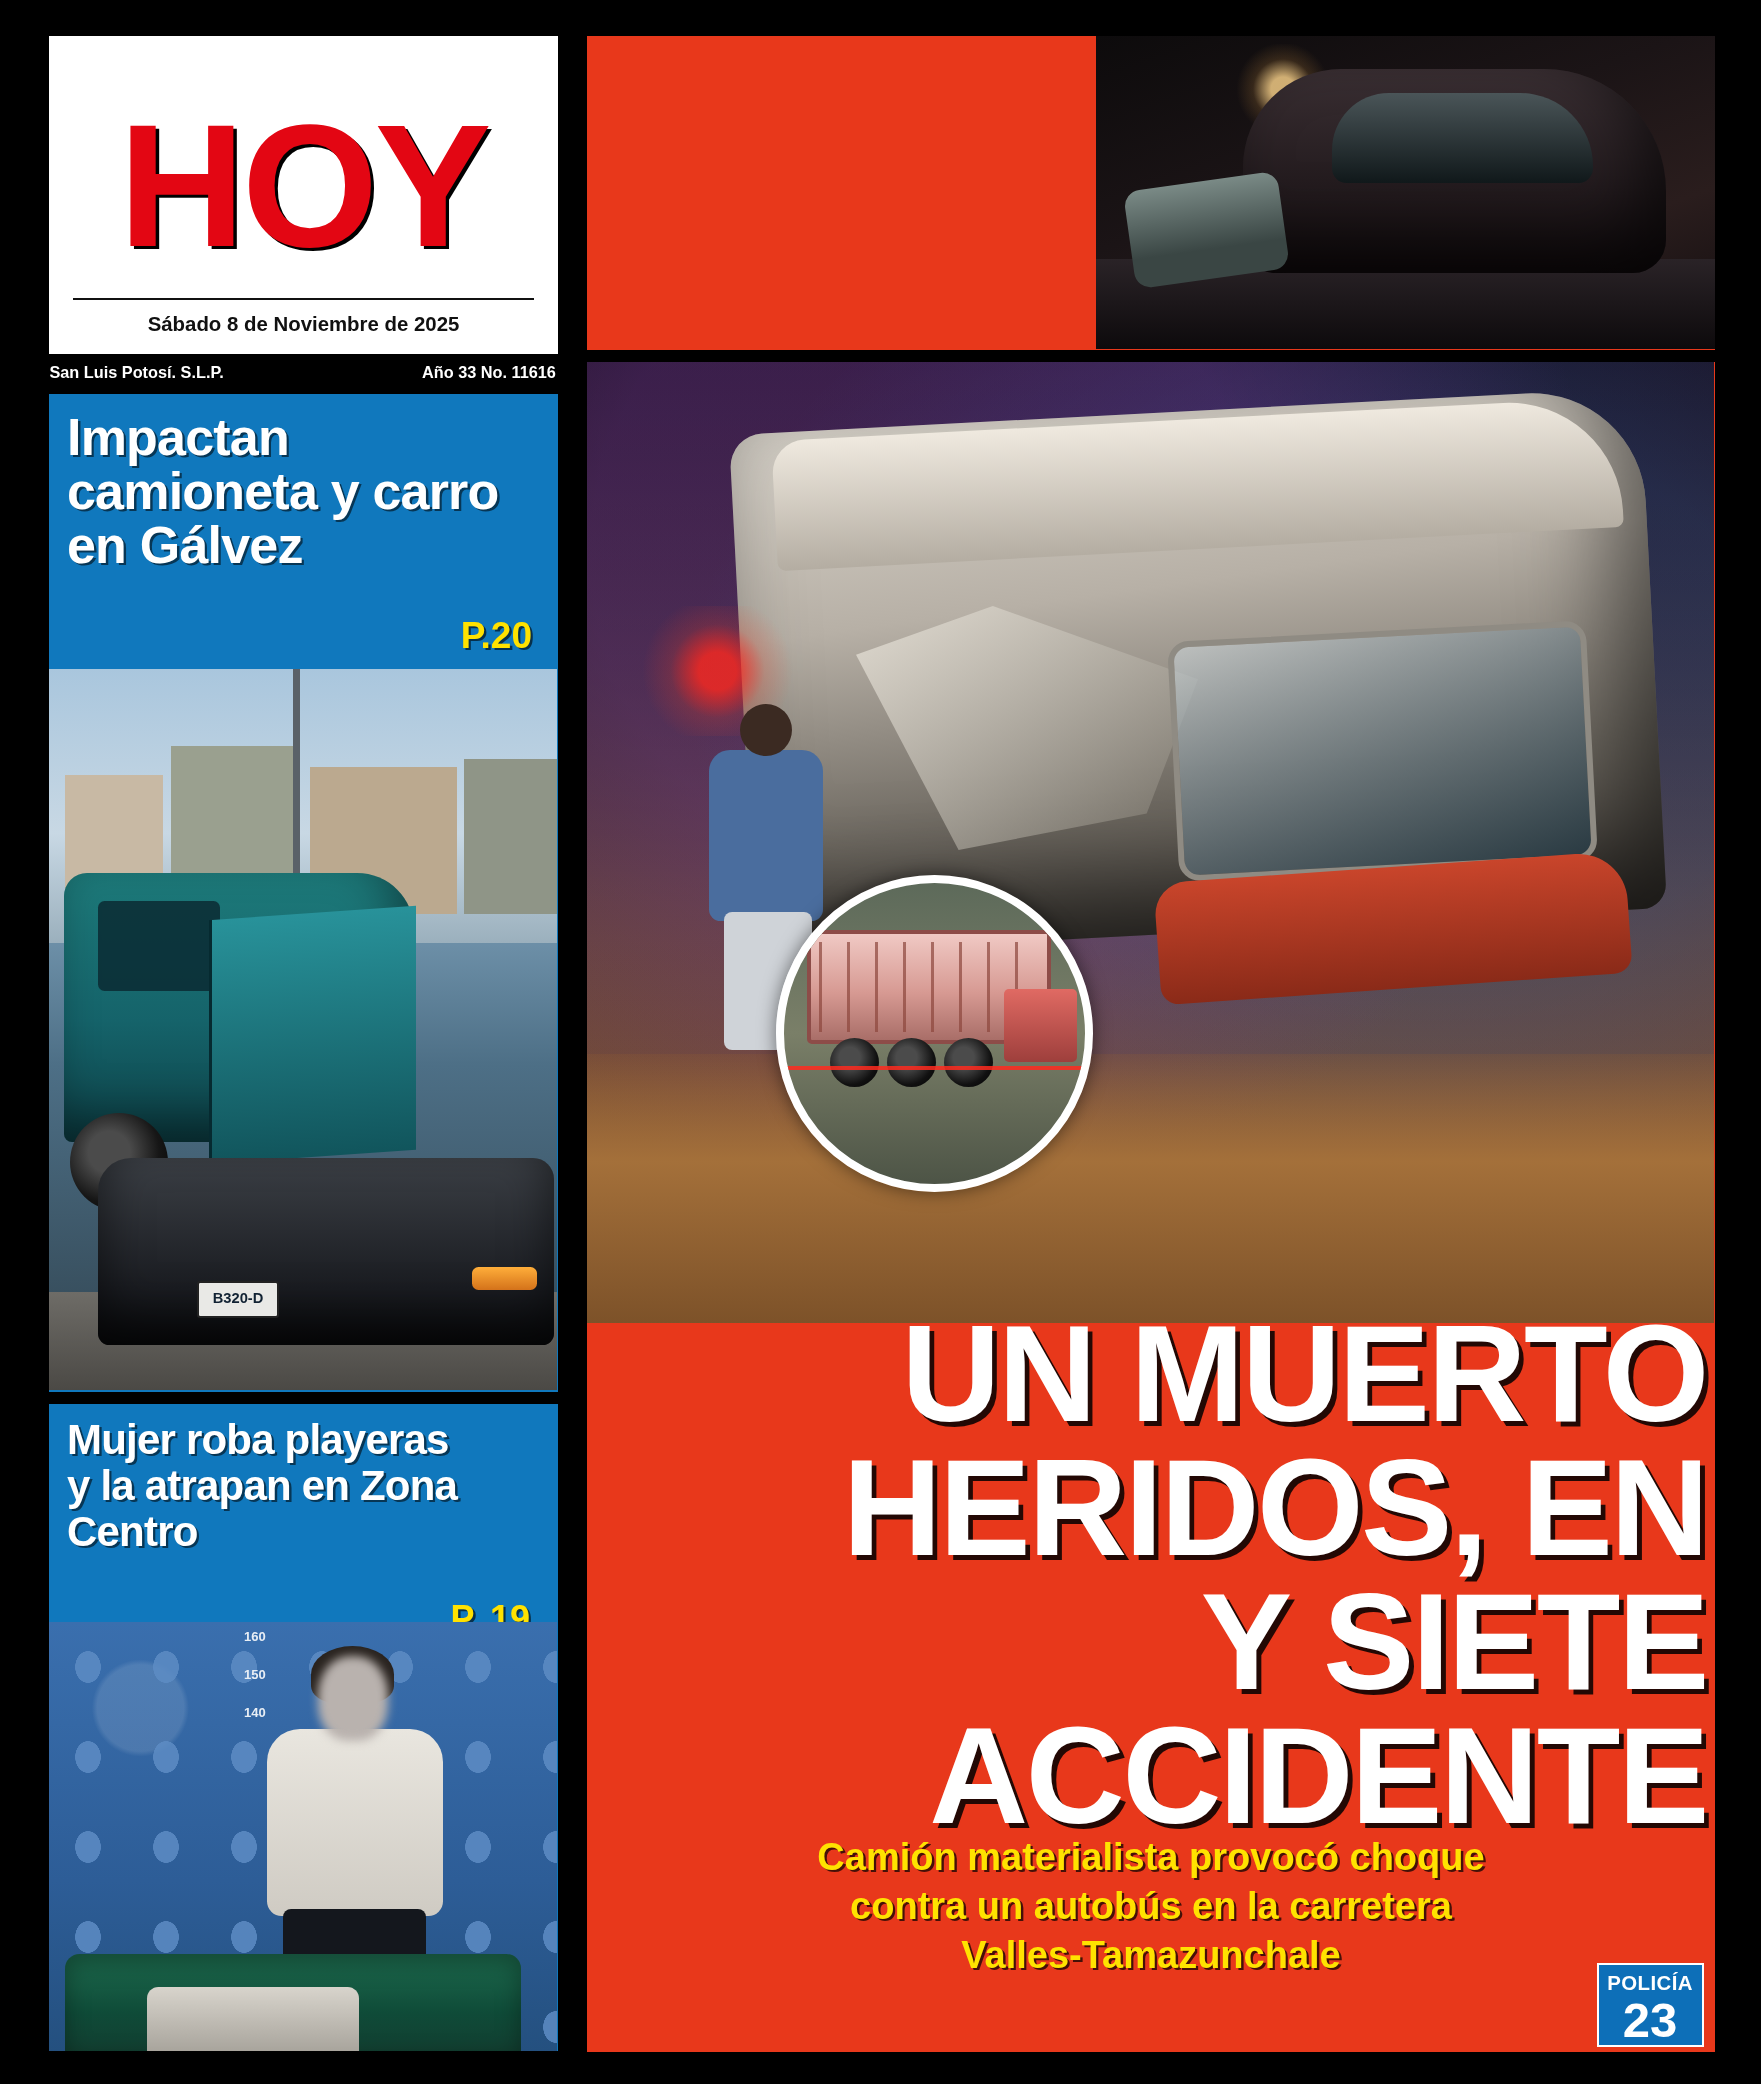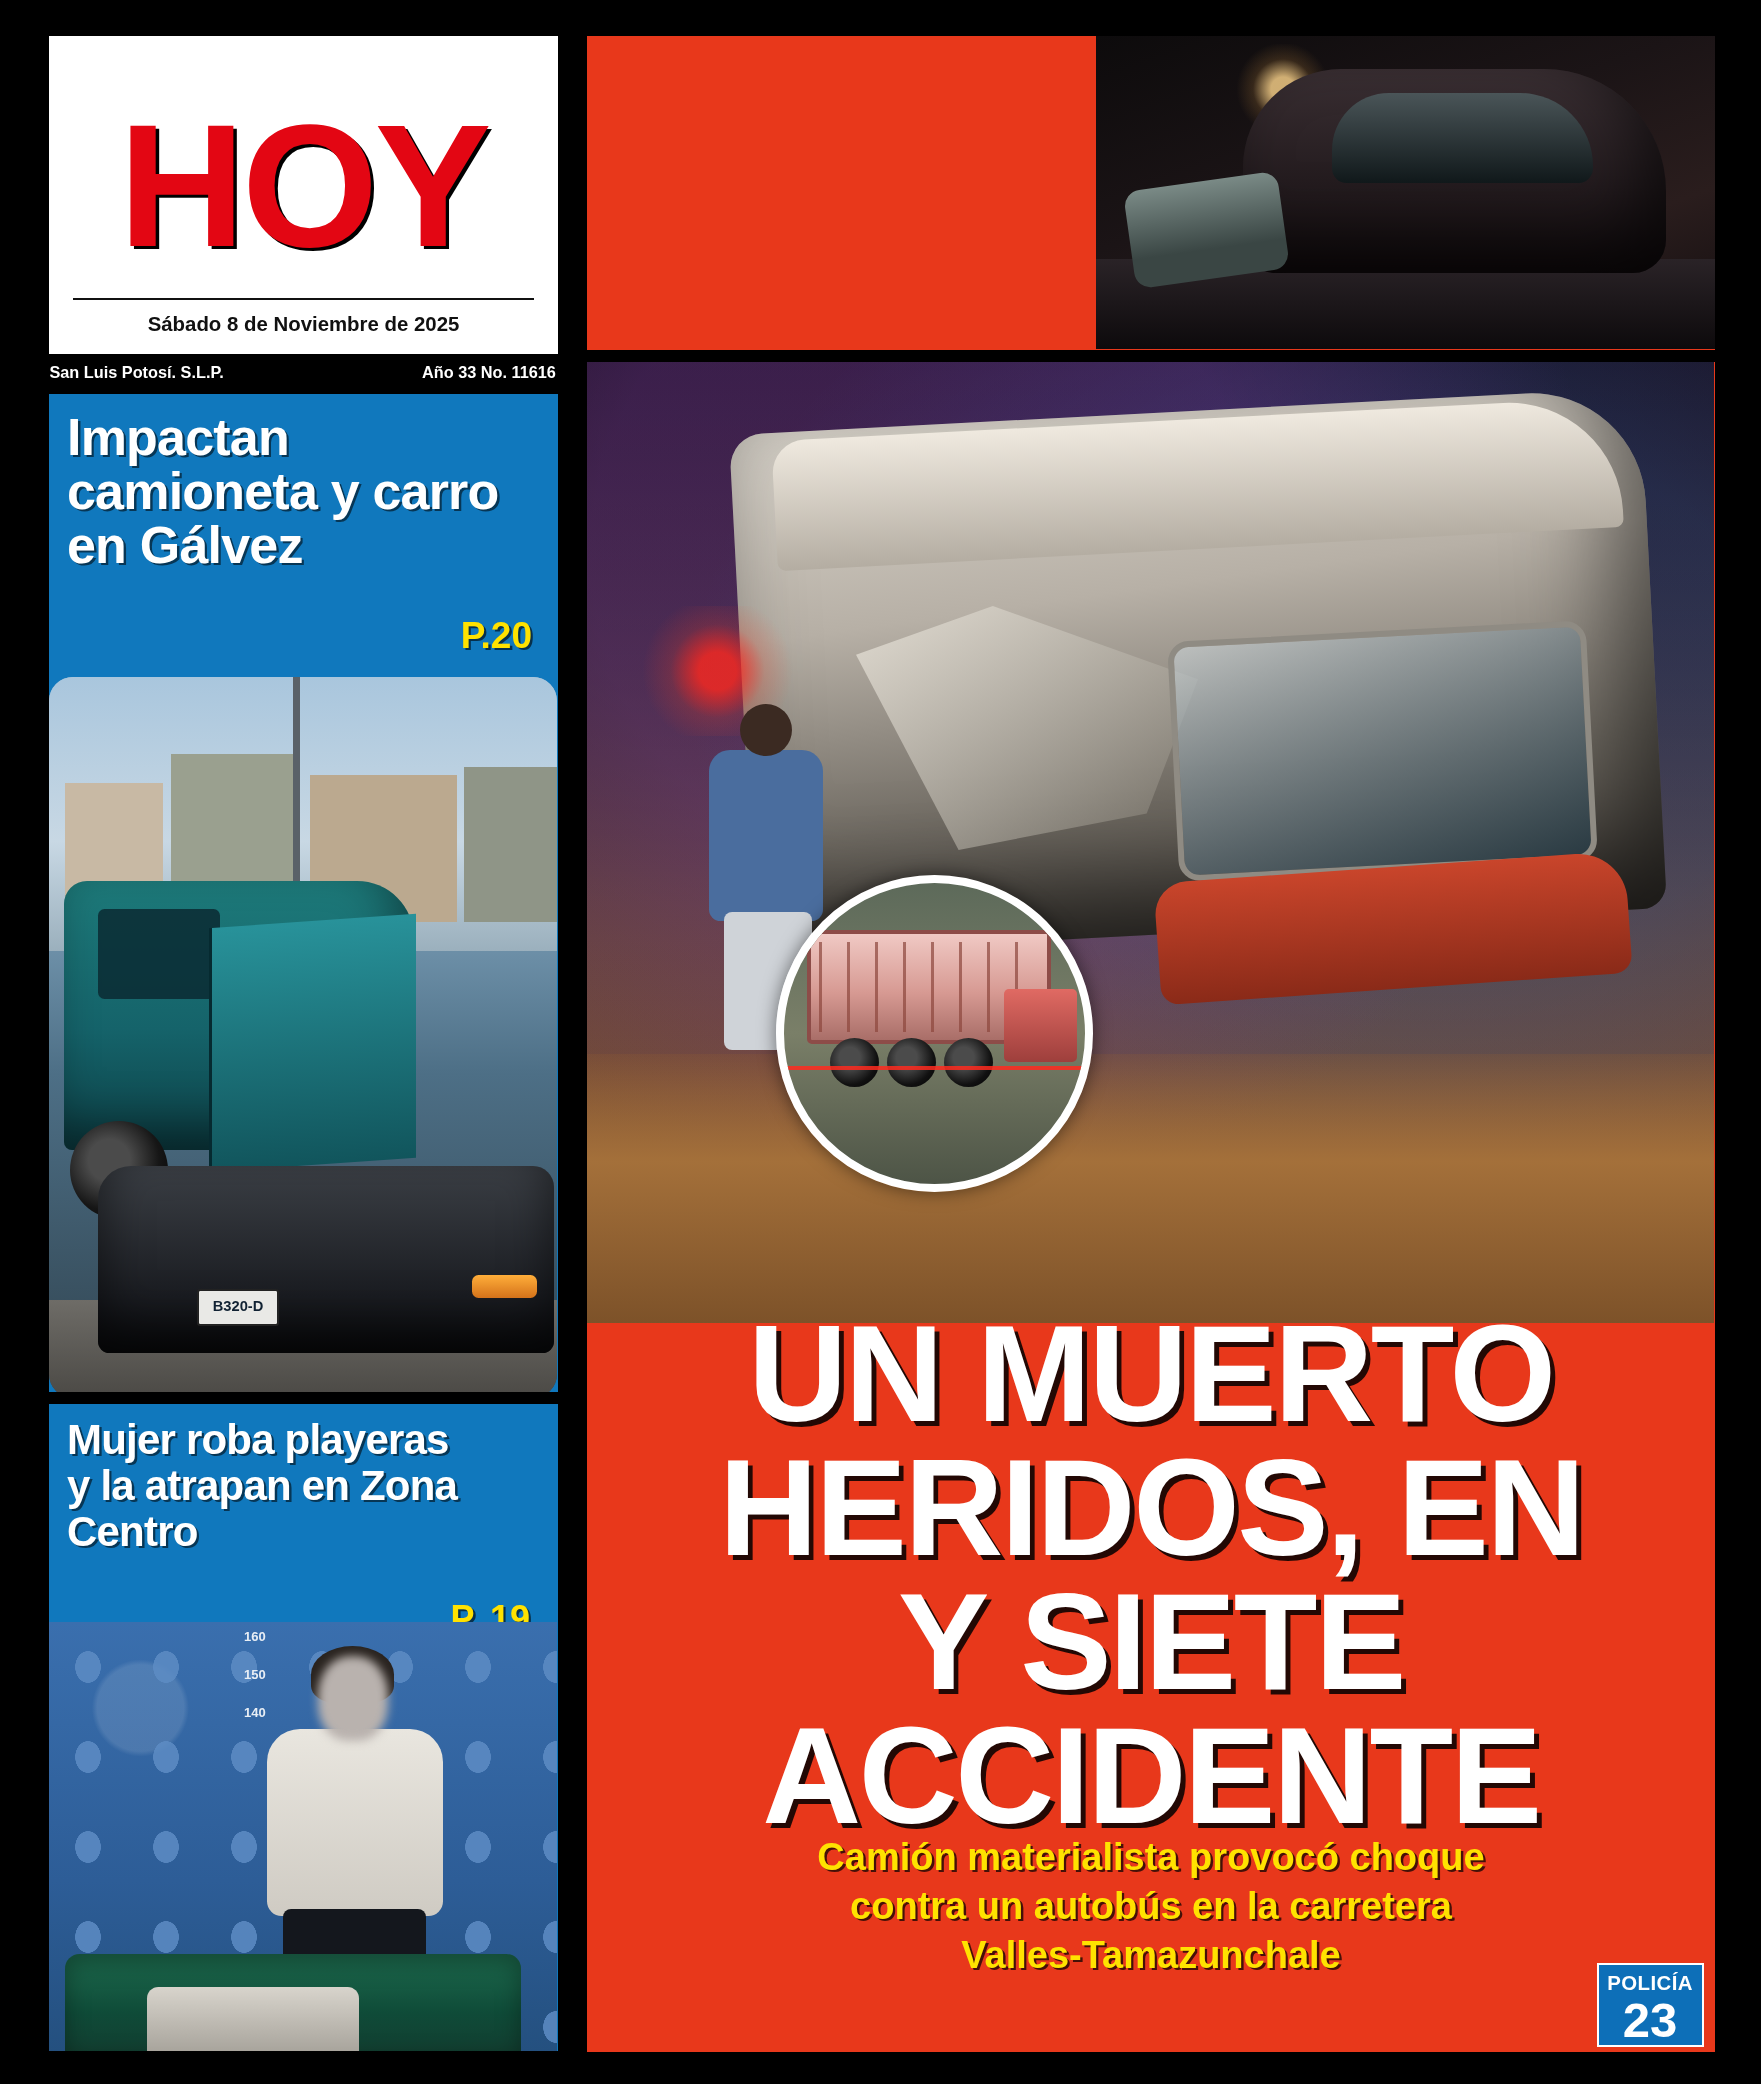--- a/index.html
+++ b/index.html
@@ -136,26 +136,25 @@
     font-size: 37px;
     font-weight: bold;
     color: #ffe200;
     text-shadow: 2.4px 2.4px 0 rgba(0,0,0,0.6);
   }
   .s1-ref { right: 26px; top: 221px; }
 
   .photo-truck {
     position: absolute;
     left: 0;
-    top: 283px;
+    top: 275px;
     width: 508px;
     height: 721px;
     overflow: hidden;
     background: linear-gradient(180deg,#9dbcd2 0%, #7fa2bb 28%, #4d6f86 55%, #30434f 100%);
-    border-radius: 24px;
   }
   .photo-truck .sky {
     position:absolute; left:0; top:0; width:100%; height:38%;
     background: linear-gradient(180deg,#a9c6dd 0%, #c8d8e4 60%, #9bb0bd 100%);
   }
   .photo-truck .bld {
     position:absolute; background:#b6a893;
   }
   .photo-truck .b1 { left:16.3px; top:106px; width:98px; height:130px; background:#c8b9a4; }
   .photo-truck .b2 { left:122px; top:77px; width:122px; height:163px; background:#9aa08f; }
@@ -457,21 +456,21 @@
   .main-photo .inset-circle .w2 { left: 103px; }
   .main-photo .inset-circle .w3 { left: 160px; }
   .main-photo .inset-circle .laser {
     position:absolute; left:0; top: 183px; width: 100%; height: 4.1px; background:#ff2a1f; opacity:.85;
   }
 
   .main-headline {
     position: absolute;
     left: 0; right: 0;
     top: 945px;
-    text-align: center;
+    text-align: right;
     font-size: 137px;
     line-height: 134px;
     font-weight: bold;
     color: #ffffff;
     letter-spacing: -2.4px;
     text-shadow: 4.9px 4.9px 0 rgba(0,0,0,.85);
     font-family: "Liberation Sans", sans-serif;
     padding: 0 8.1px;
   }
   .main-sub {

